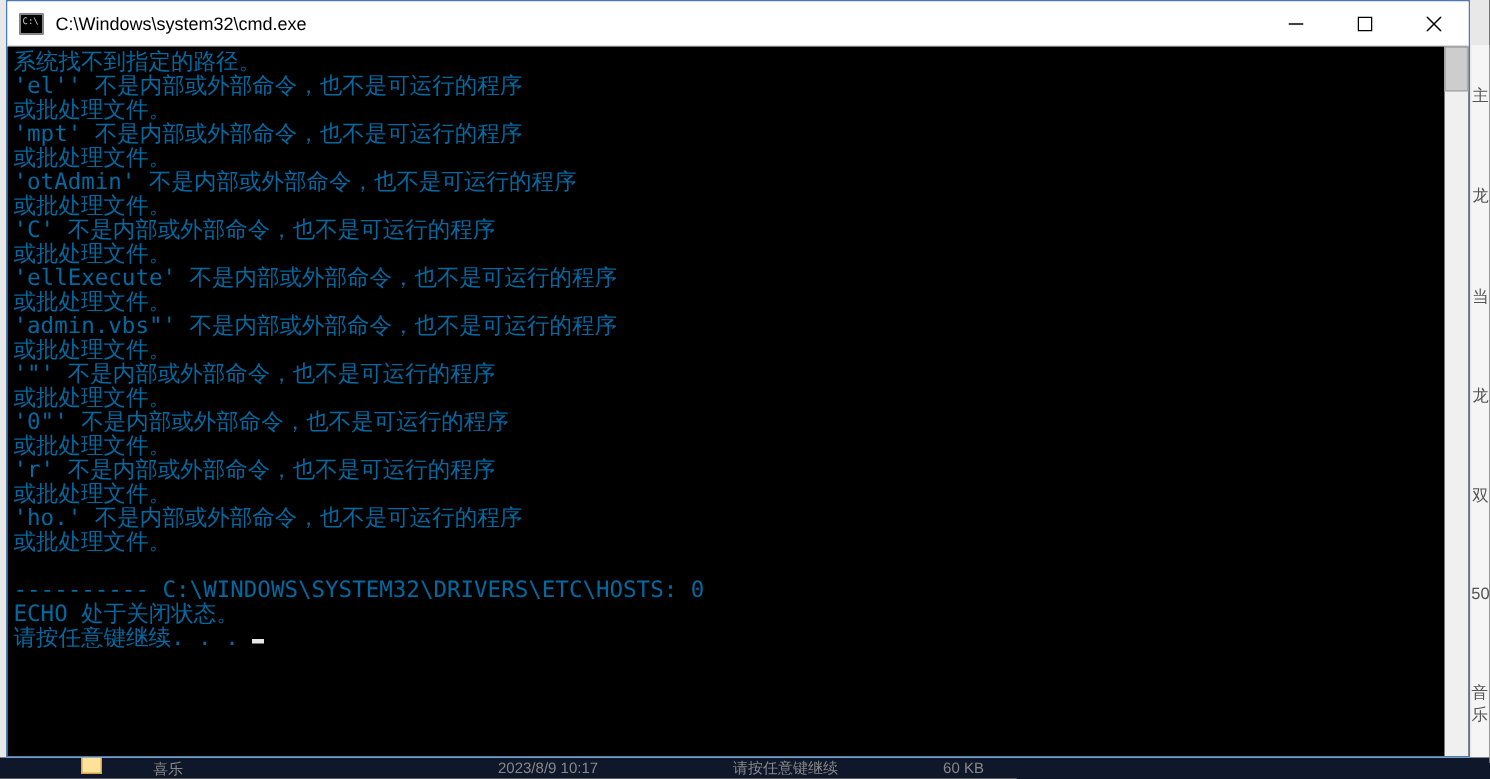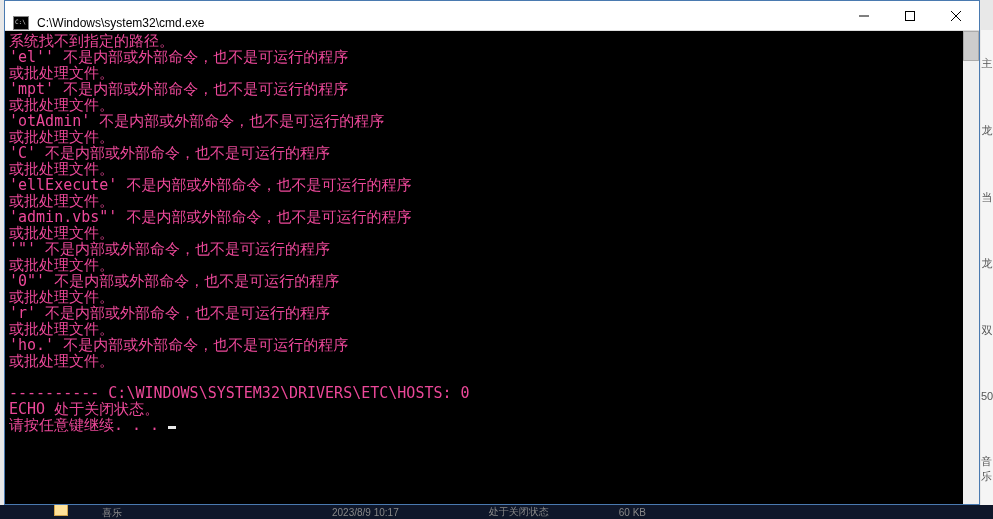--- a/index.html
+++ b/index.html
@@ -19,21 +19,21 @@
       height: 505px;
       background: #fff;
       border: 1px solid #4a7ab0;
       display: flex;
       flex-direction: column;
     }
     .titlebar {
       height: 30px;
       background: #fff;
       display: flex;
-      align-items: flex-end;
+      align-items: center;
       border-bottom: 1px solid #ddd;
     }
     .titlebar-icon {
       width: 16px;
       height: 14px;
       margin: 0 6px 0 8px;
       background: #000;
       border: 1px solid #888;
       position: relative;
       display: flex;
@@ -86,21 +86,21 @@
     }
     .terminal-scroll-thumb {
       width: 100%;
       height: 30px;
       background: #cdcdcd;
       position: absolute;
       top: 0;
       border: 1px solid #aaa;
     }
     .terminal-content {
-      color: #ec4899;
+      color: #0369a1;
       font-family: "NSimSun", "SimSun", "Consolas", monospace;
       font-size: 15px;
       line-height: 16px;
       white-space: pre;
       padding-right: 16px;
     }
     .cursor {
       display: inline-block;
       width: 8px;
       height: 3px;
@@ -151,21 +151,21 @@
   <span>当</span>
   <span>龙</span>
   <span>双</span>
   <span>50</span>
   <span>音乐</span>
 </div>
 
 <div class="bg-bottom">
   <span style="margin-left:24px;"><span class="fileicon"></span><span>喜乐</span></span>
   <span style="margin-left:150px;">2023/8/9 10:17</span>
-  <span style="margin-left:60px;">处于关闭状态</span>
+  <span style="margin-left:60px;">请按任意键继续</span>
   <span style="margin-left:40px;">60 KB</span>
 </div>
 
 <div class="window">
   <div class="titlebar">
     <div class="titlebar-icon"></div>
     <div class="titlebar-title">C:\Windows\system32\cmd.exe</div>
     <div class="titlebar-controls">
       <div class="titlebar-btn">
         <svg viewBox="0 0 10 10">

